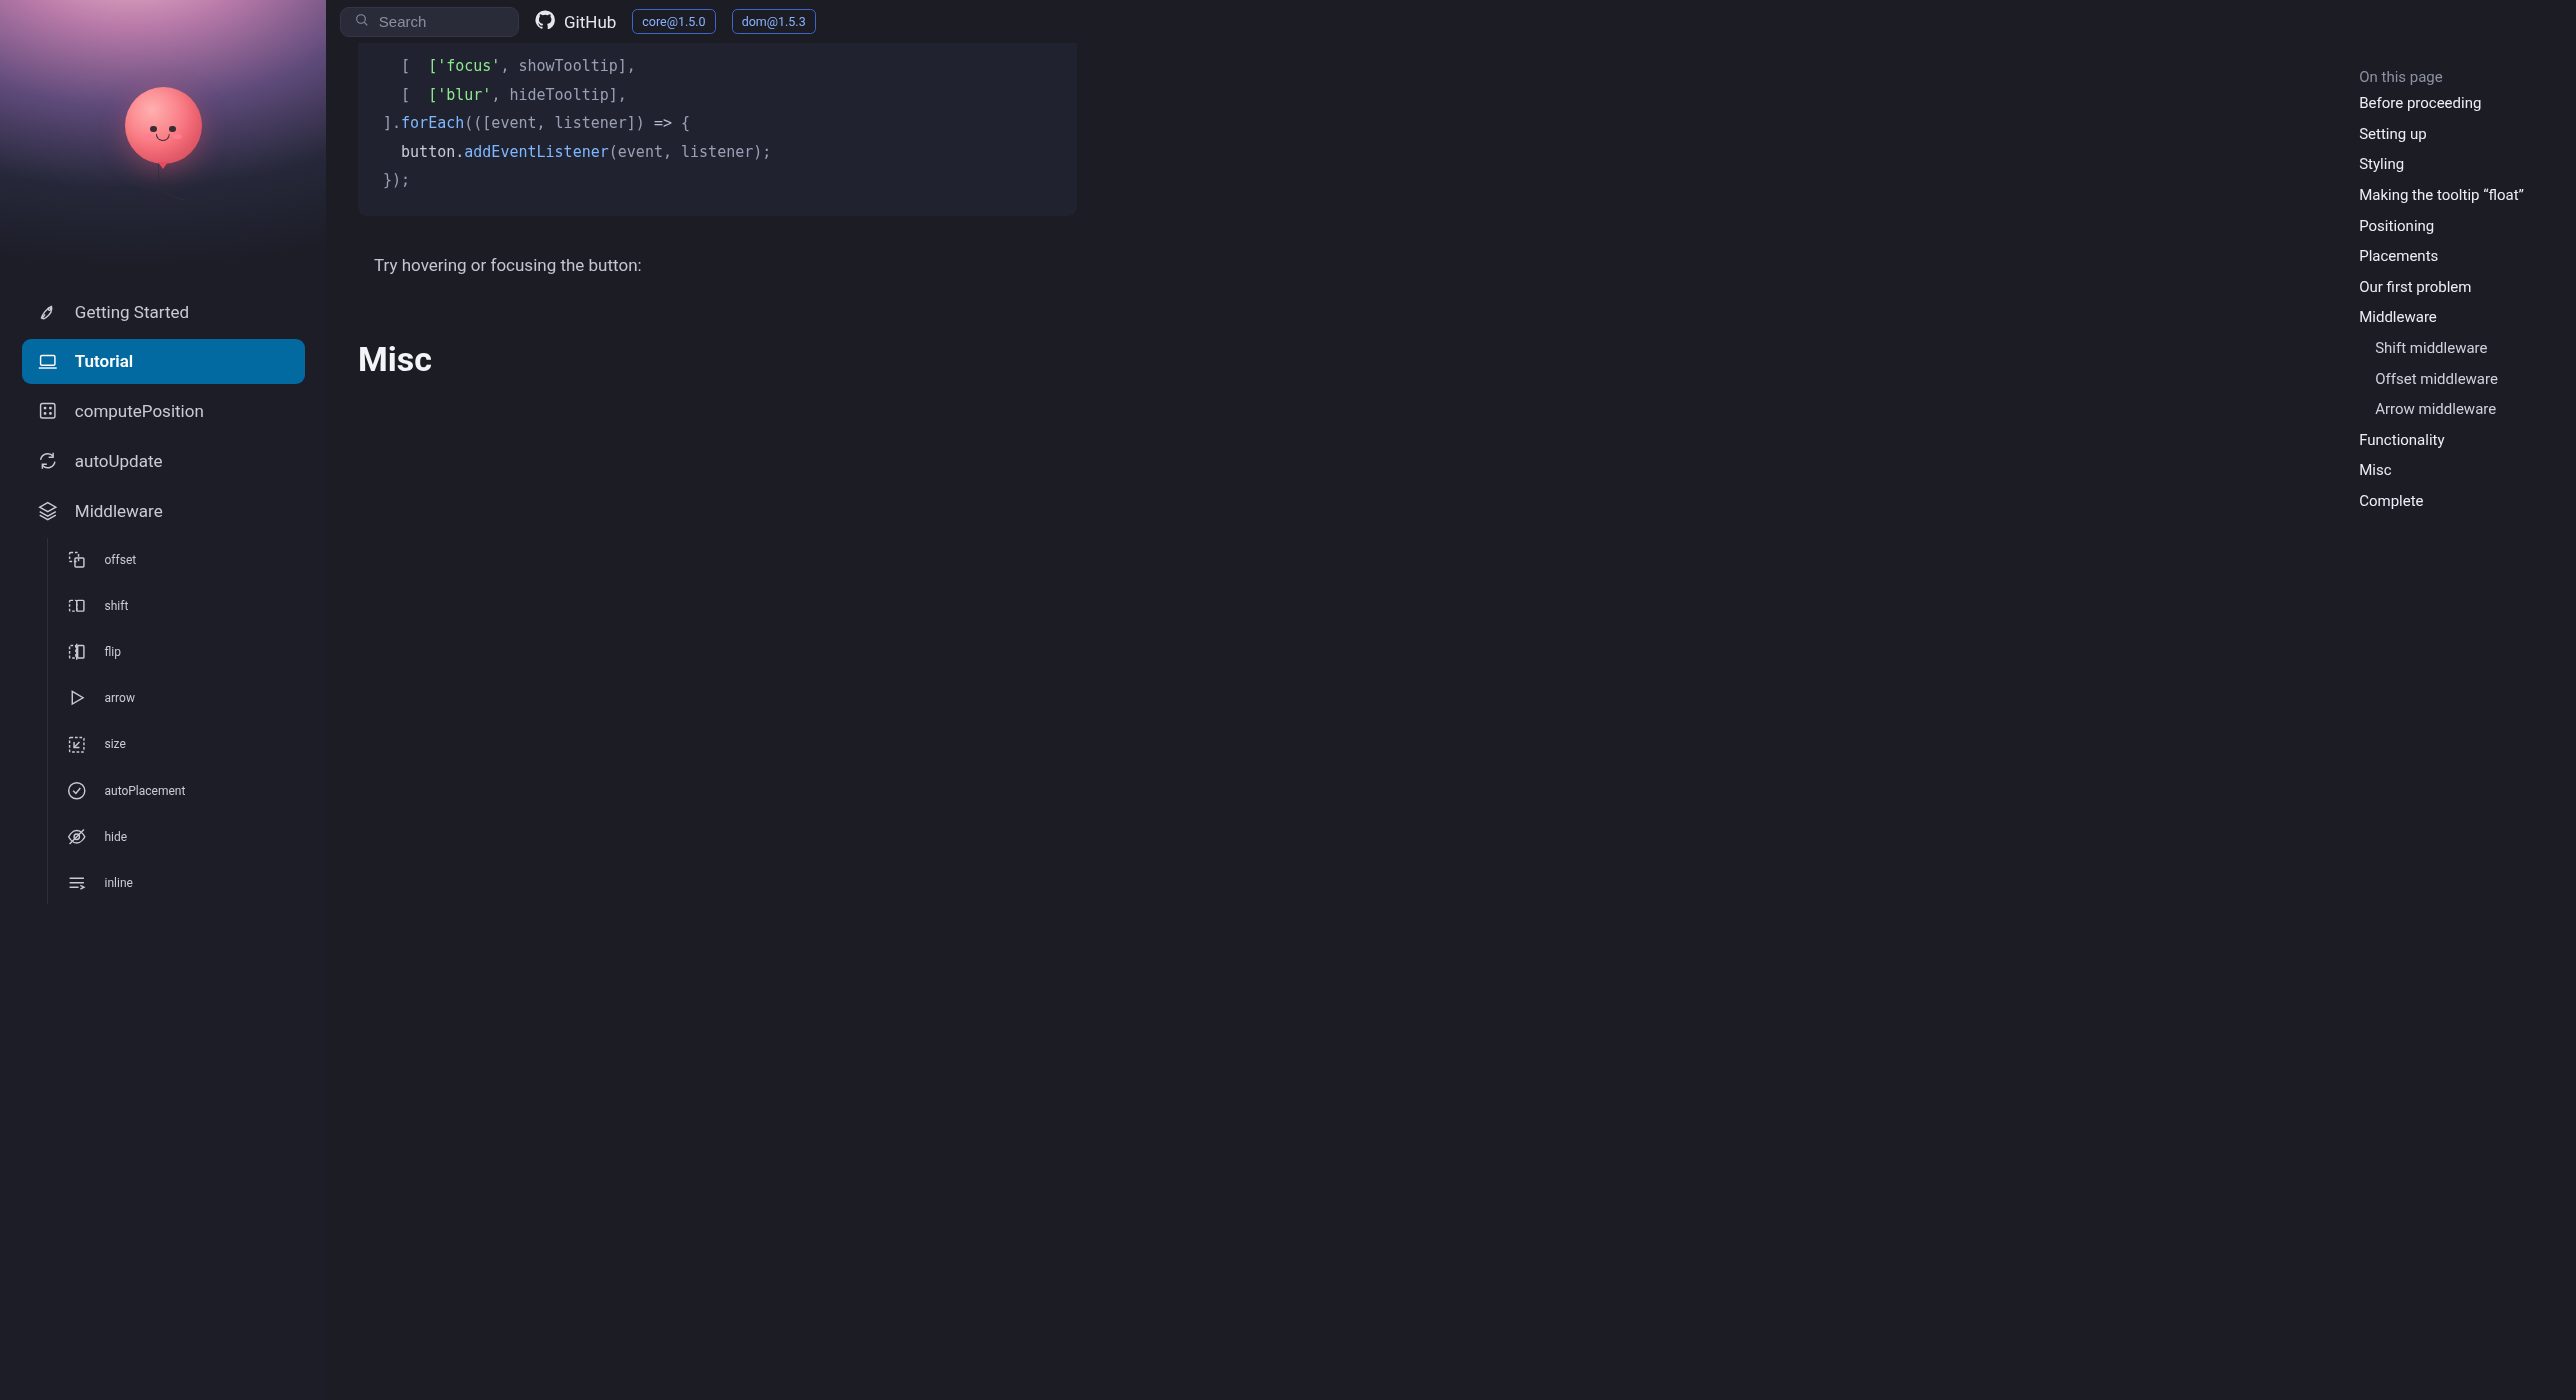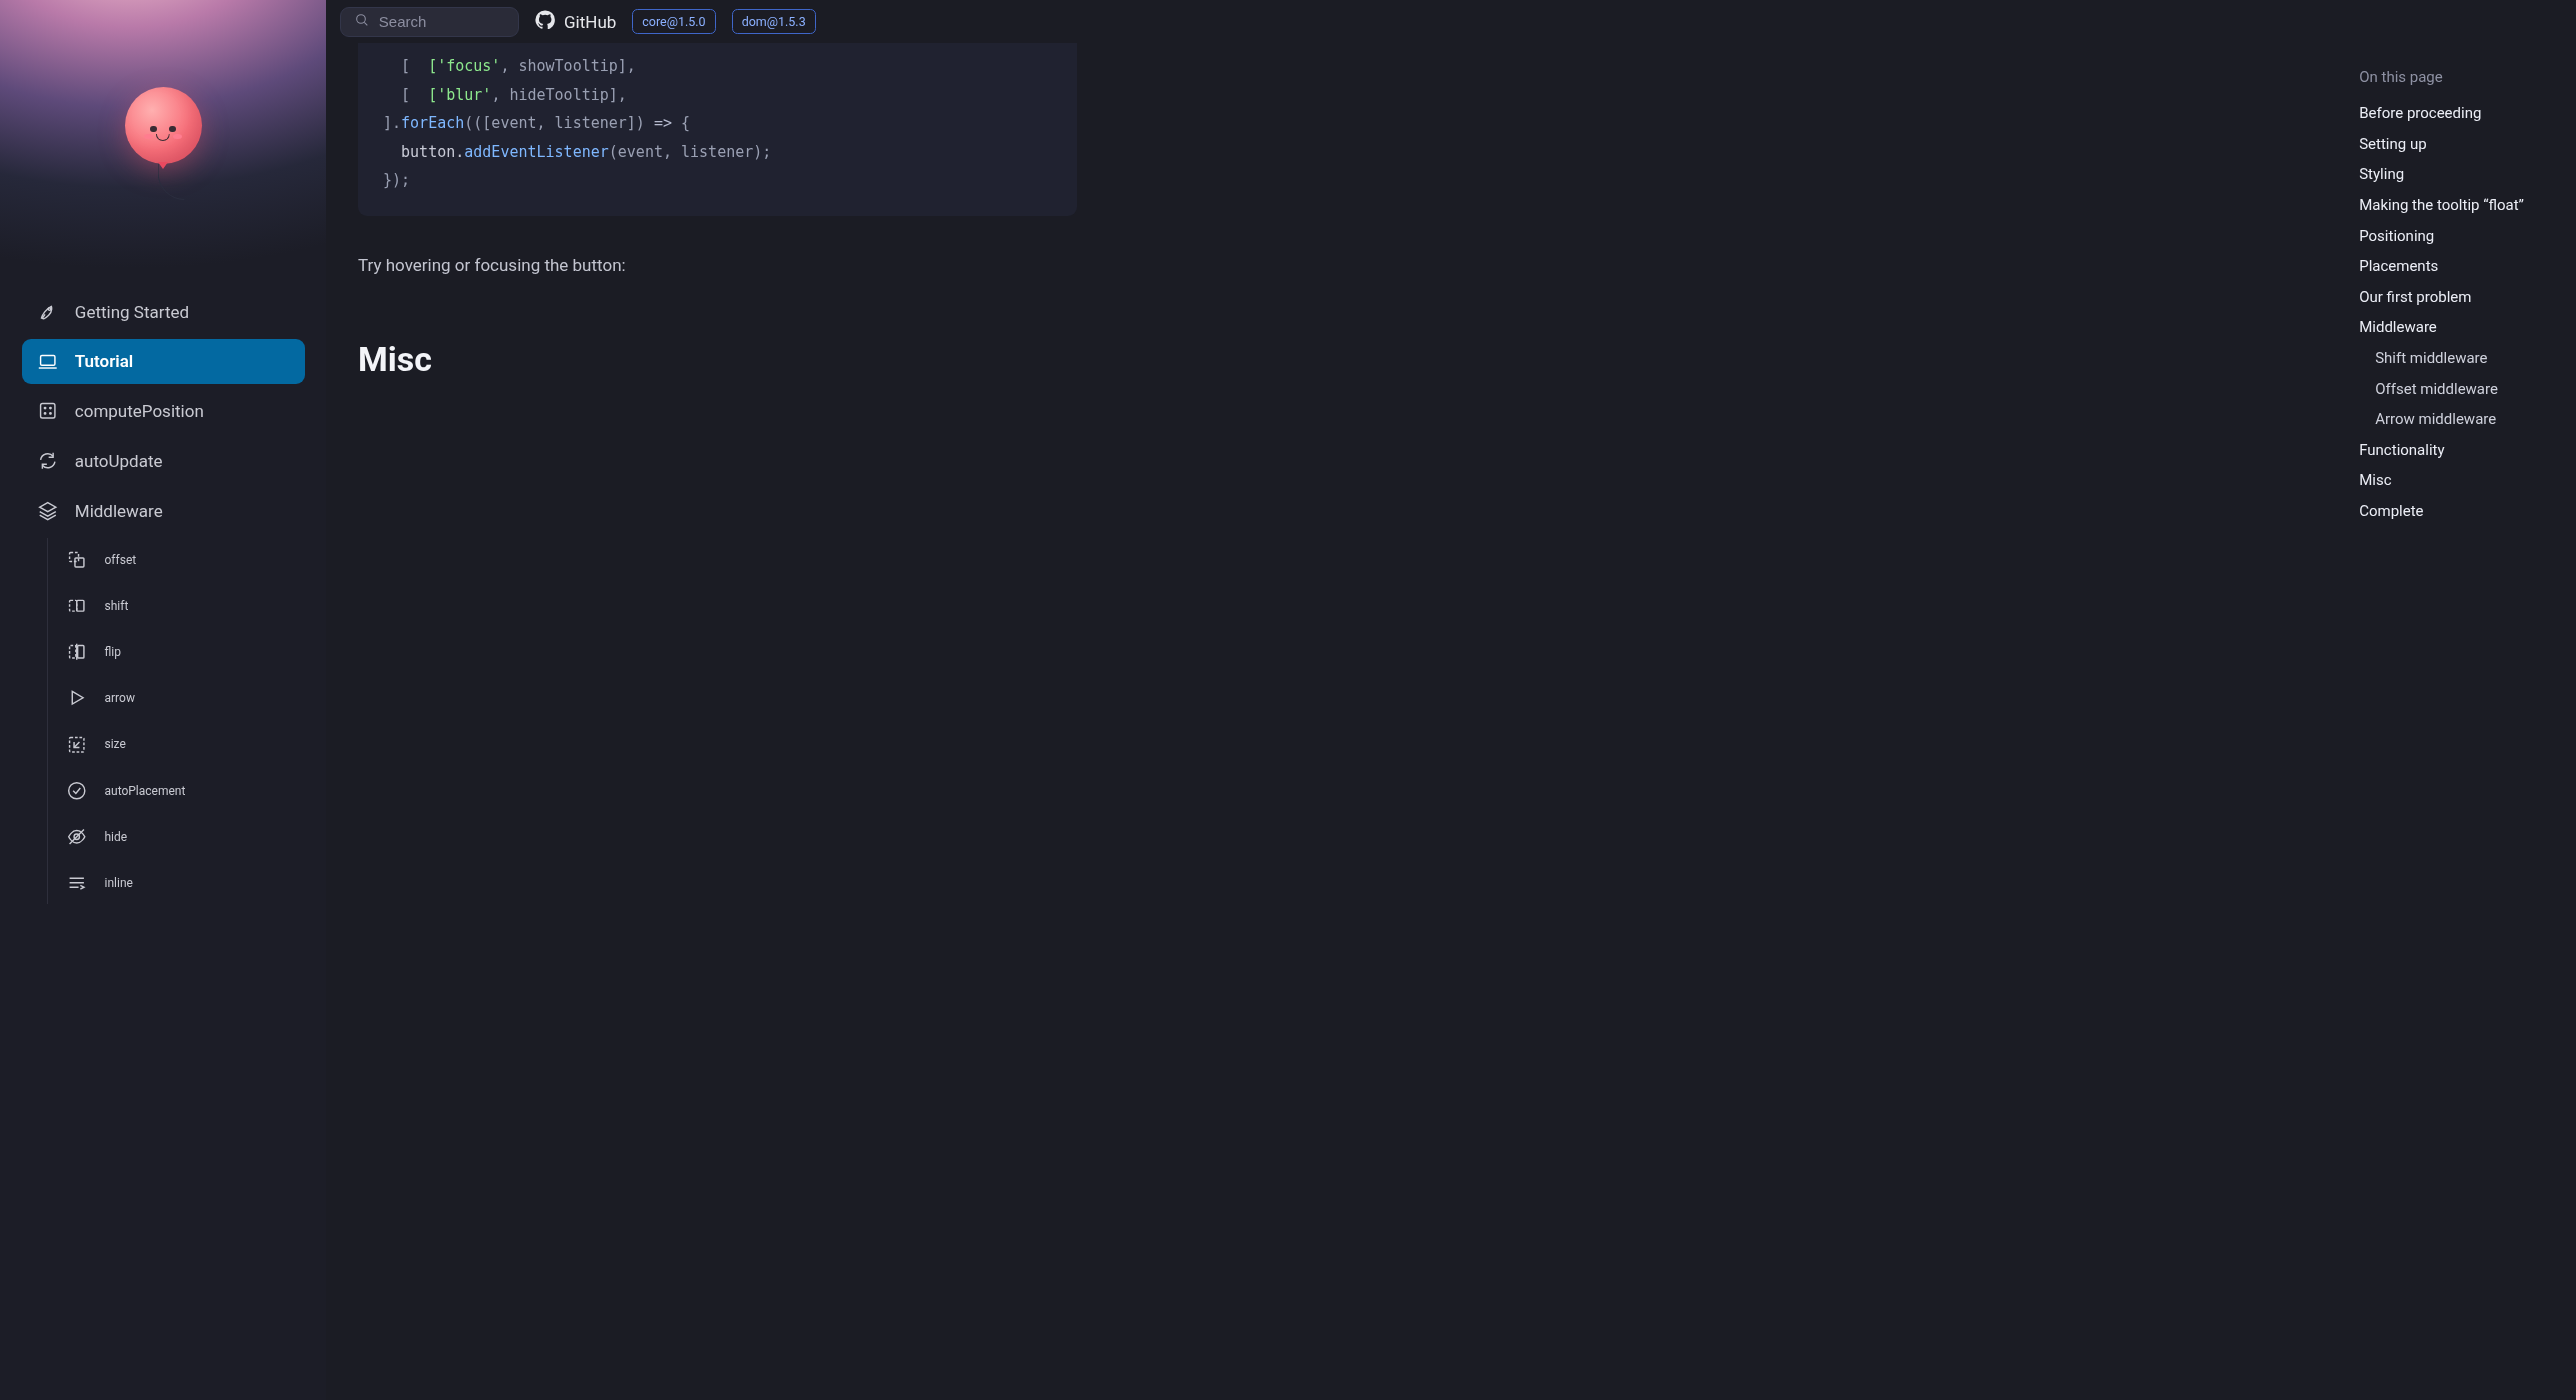--- a/index.html
+++ b/index.html
@@ -147,21 +147,21 @@
     line-height:1.9;
     white-space:pre;
     color:#c8cad6;
   }
   .tok-str { color:#8de88d; }
   .tok-fn  { color:#7fb8ff; }
   .tok-punc{ color:#9aa0b3; }
   .tok-arrow{ color:#b7bcd0;}
   .tok-var { color:#c8cad6; }
   .lead {
-    color:#c3c5d0; font-size:17px; margin:39px 0 23px;
+    color:#c3c5d0; font-size:17px; margin:39px 16px 23px;
   }
   
   .demo {
     border-radius:9px; overflow:hidden;
     box-shadow: 0 0.9px 0 rgba(0,0,0,0.2);
   }
   .demo-bar {
     height:45px; background:#3a3c4b;
     display:flex; align-items:center; gap:9px; padding:0 16px;
   }
@@ -191,21 +191,21 @@
     font-size:34px; font-weight:700; margin-top:64px; color:#f3f4f8;
   }
   
   .toc {
     padding:25px 18px 18px 7.2px;
     font-size:15px;
     color:#cfd1dc;
     overflow-y:auto;
   }
   .toc-title{
-    color:#8e91a3; font-size:15px; margin-bottom:12px;
+    color:#8e91a3; font-size:15px; margin-bottom:2px;
   }
   .toc a{
     display:block; color:#eceef6; text-decoration:none;
     padding:6.3px 0; cursor:pointer;
   }
   .toc .sub a{ padding-left:16px; color:#cfd1dc; }
   
   svg.ico{ width:21.5px; height:21.5px; stroke:currentColor; fill:none; stroke-width:1.6; }
 </style>
 </head>

